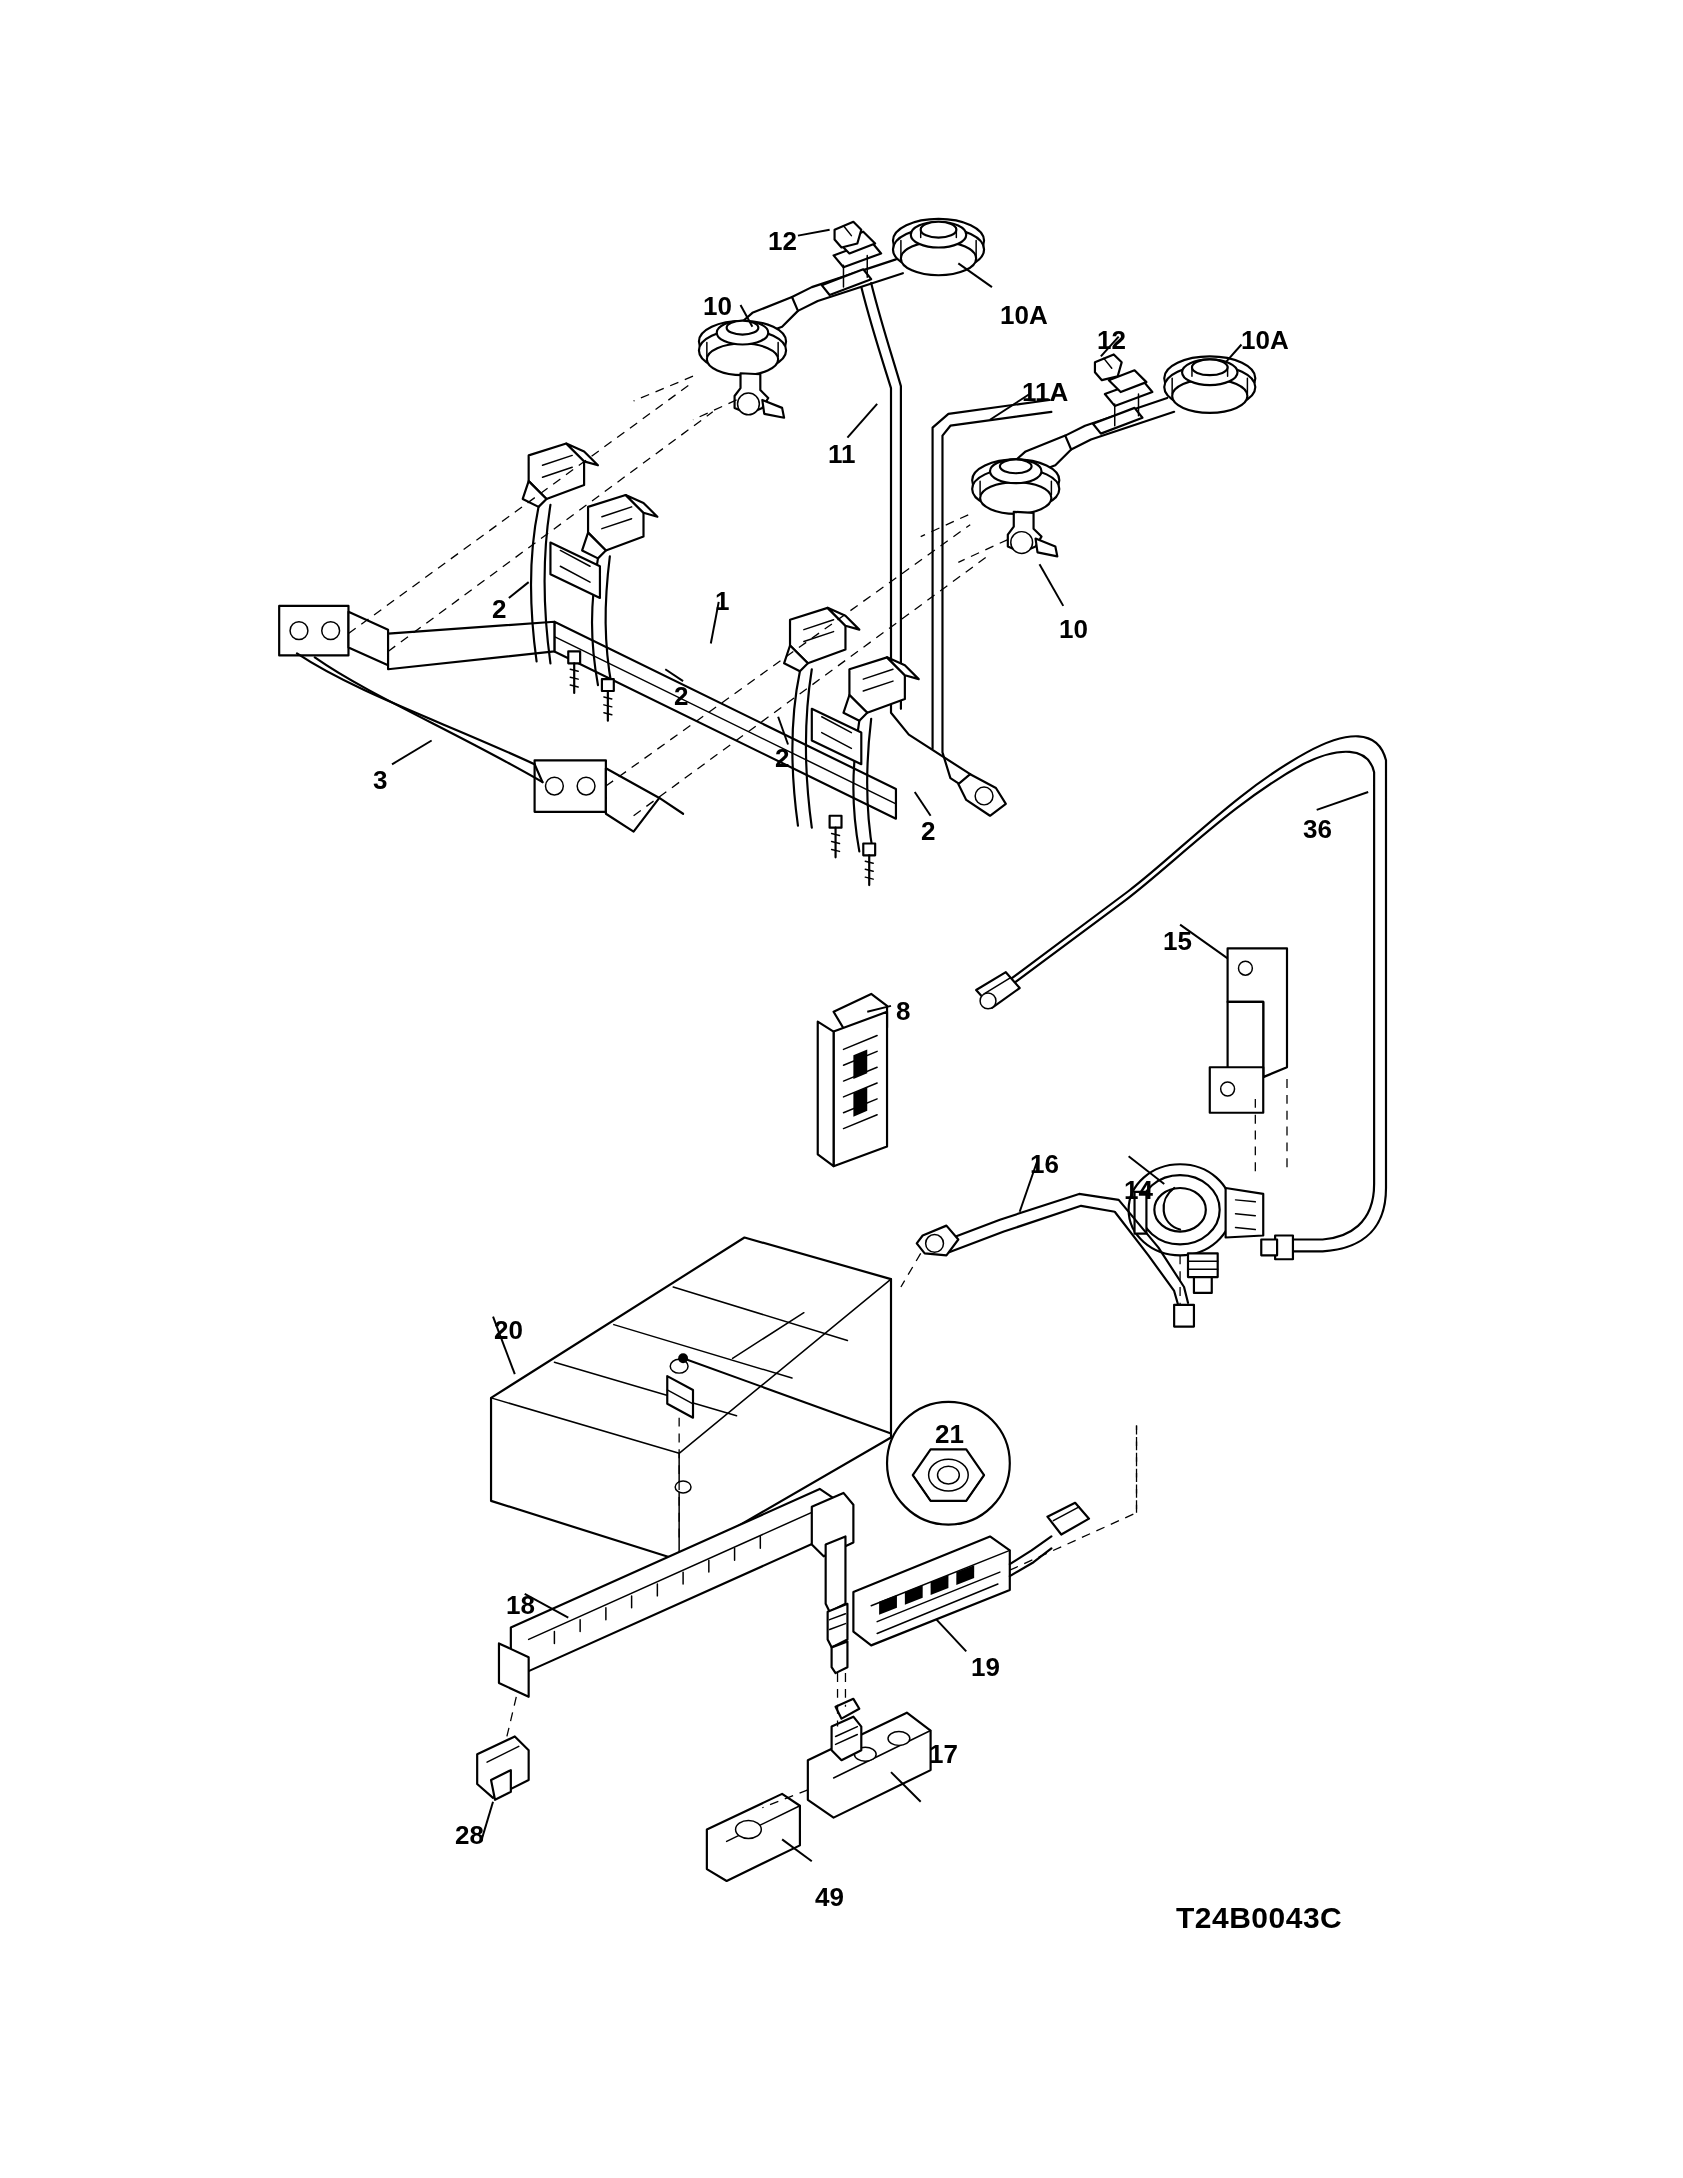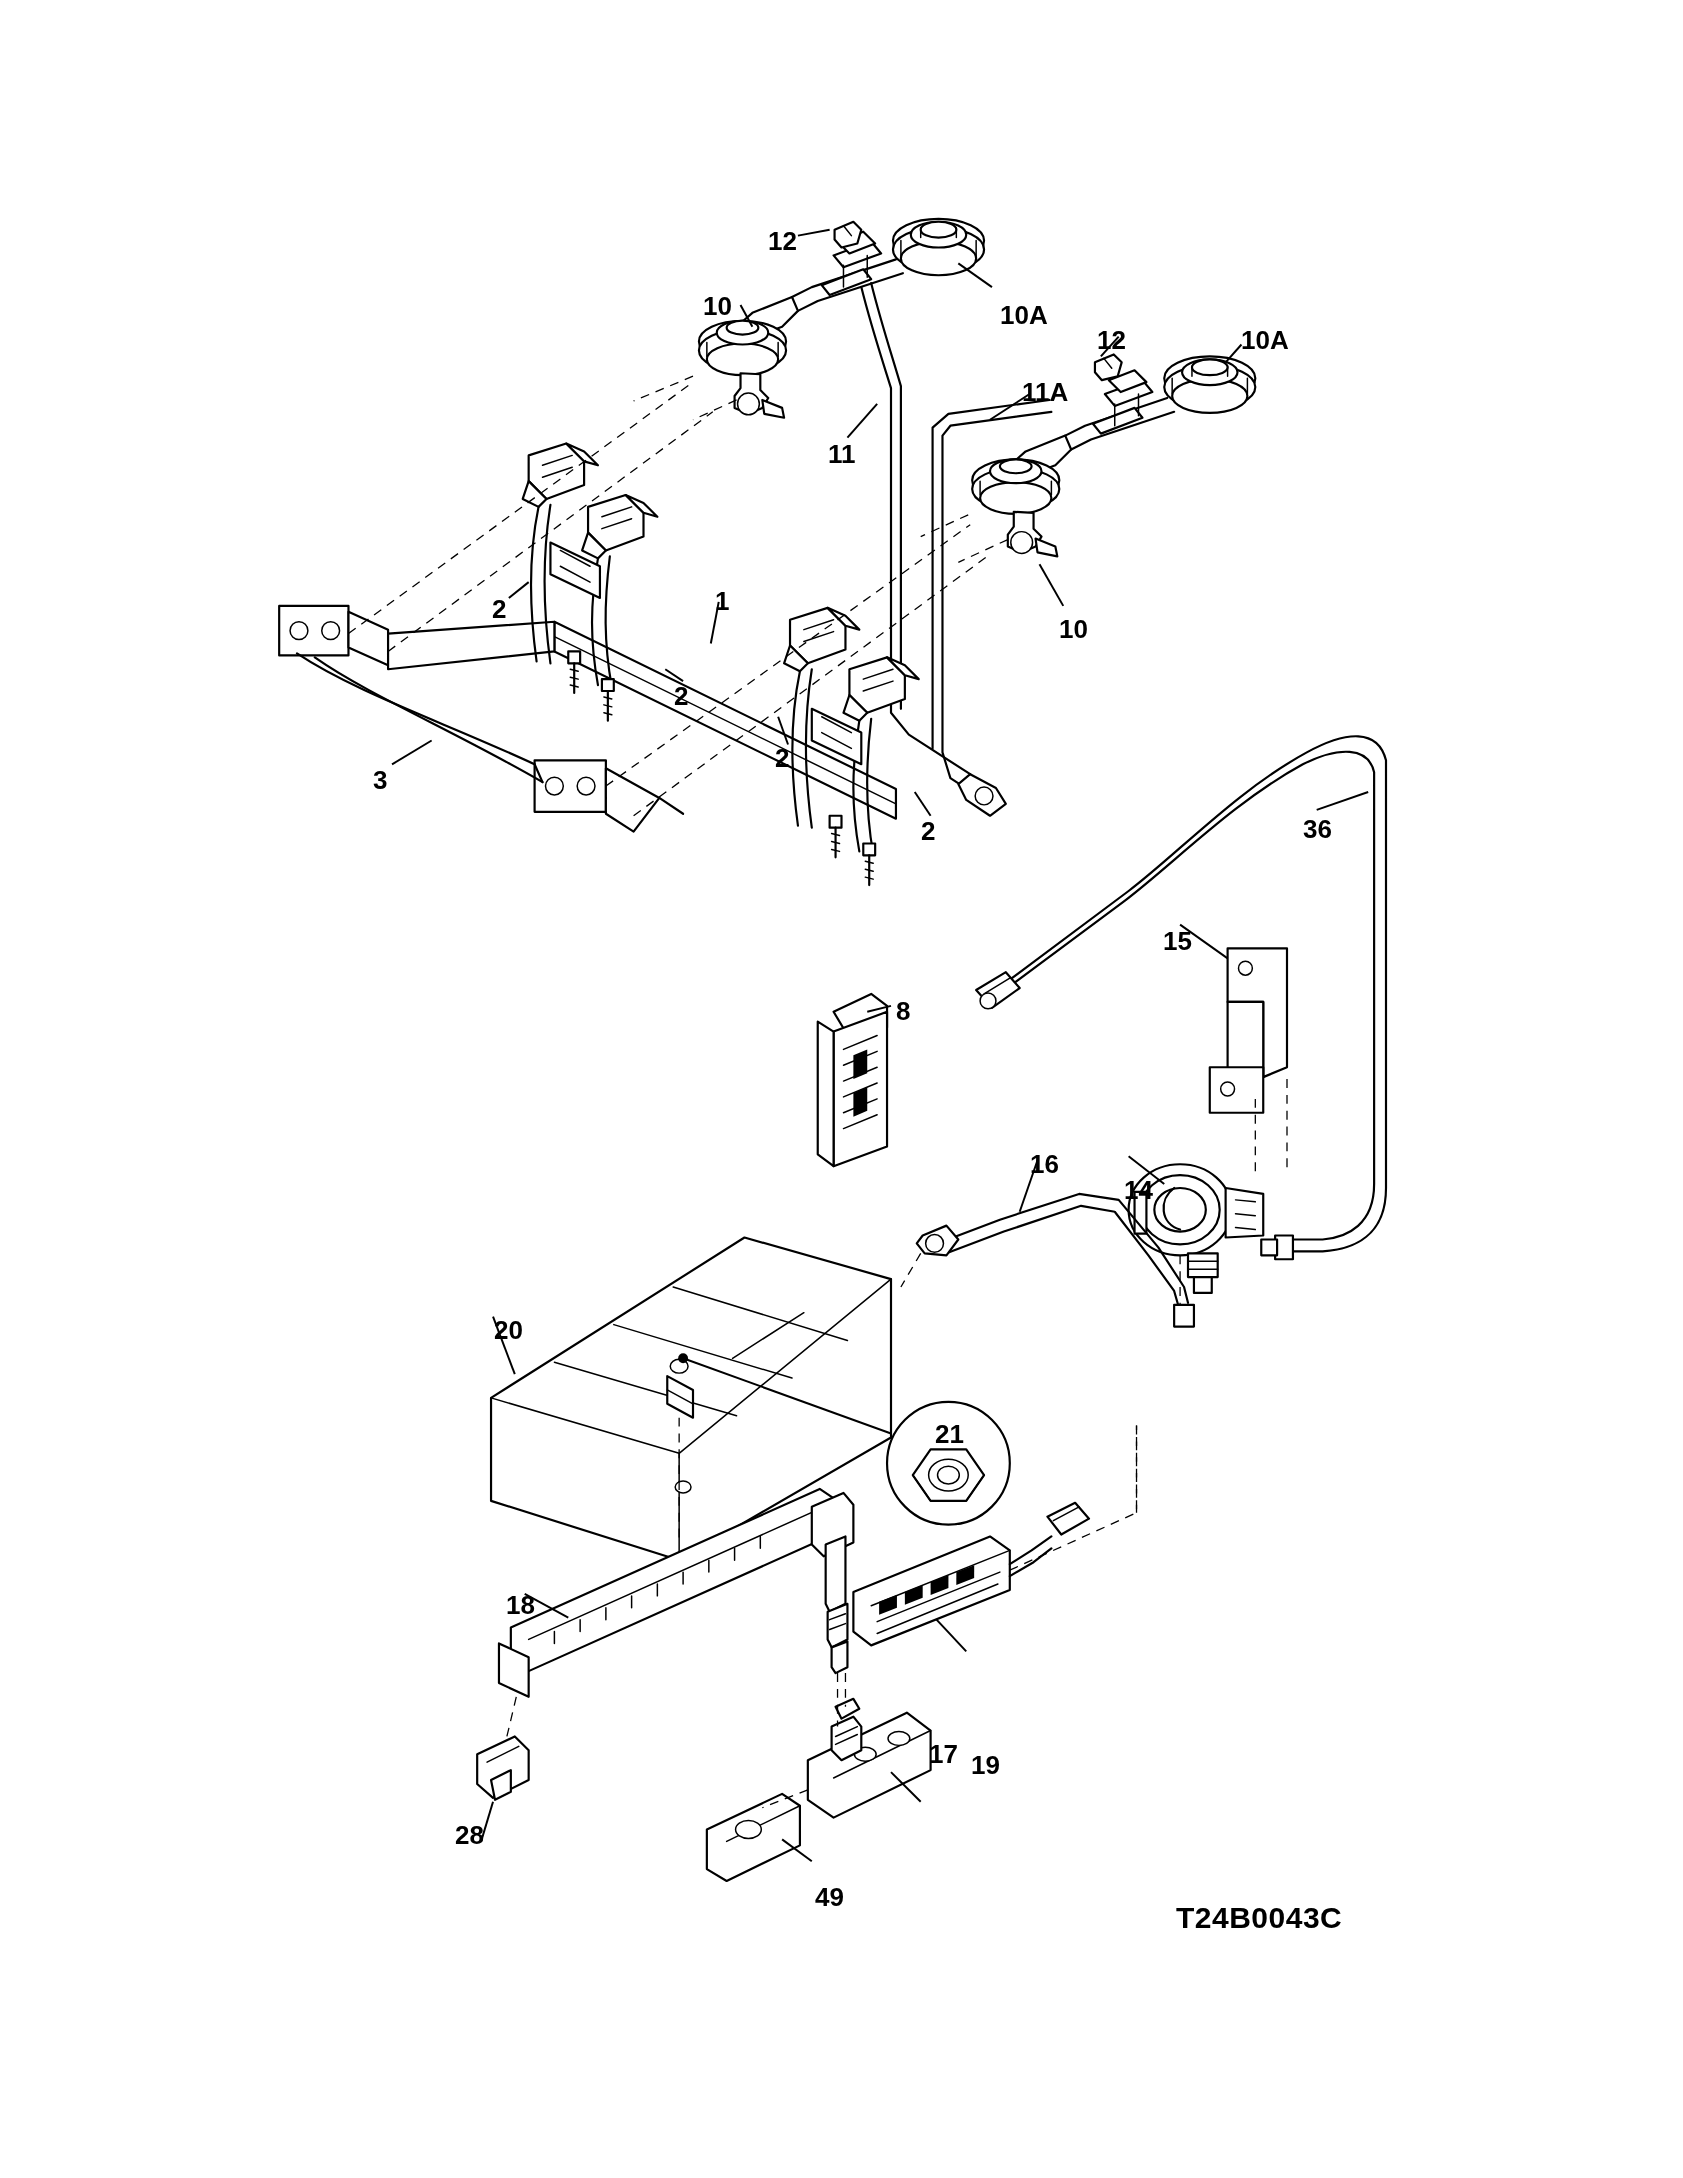--- a/index.html
+++ b/index.html
@@ -406,21 +406,21 @@
   <div class="callout" style="left:1059px; top:616px;">10</div>
   <div class="callout" style="left:373px; top:767px;">3</div>
   <div class="callout" style="left:1303px; top:816px;">36</div>
   <div class="callout" style="left:1163px; top:928px;">15</div>
   <div class="callout" style="left:896px; top:998px;">8</div>
   <div class="callout" style="left:1030px; top:1151px;">16</div>
   <div class="callout" style="left:1124px; top:1145px;margin-top:32px;">14</div>
   <div class="callout" style="left:473px; top:1317px;margin-left:21px;">20</div>
   <div class="callout" style="left:935px; top:1421px;">21</div>
   <div class="callout" style="left:506px; top:1592px;">18</div>
-  <div class="callout" style="left:971px; top:1752px;">19</div>
+  <div class="callout" style="left:971px; top:1654px;">19</div>
   <div class="callout" style="left:455px; top:1822px;">28</div>
   <div class="callout" style="left:929px; top:1741px;">17</div>
   <div class="callout" style="left:815px; top:1884px;">49</div>
 
   <div class="drawing-code" style="left:1176px; top:1901px;">T24B0043C</div>
 
 </div>
 
 
 </body></html>

